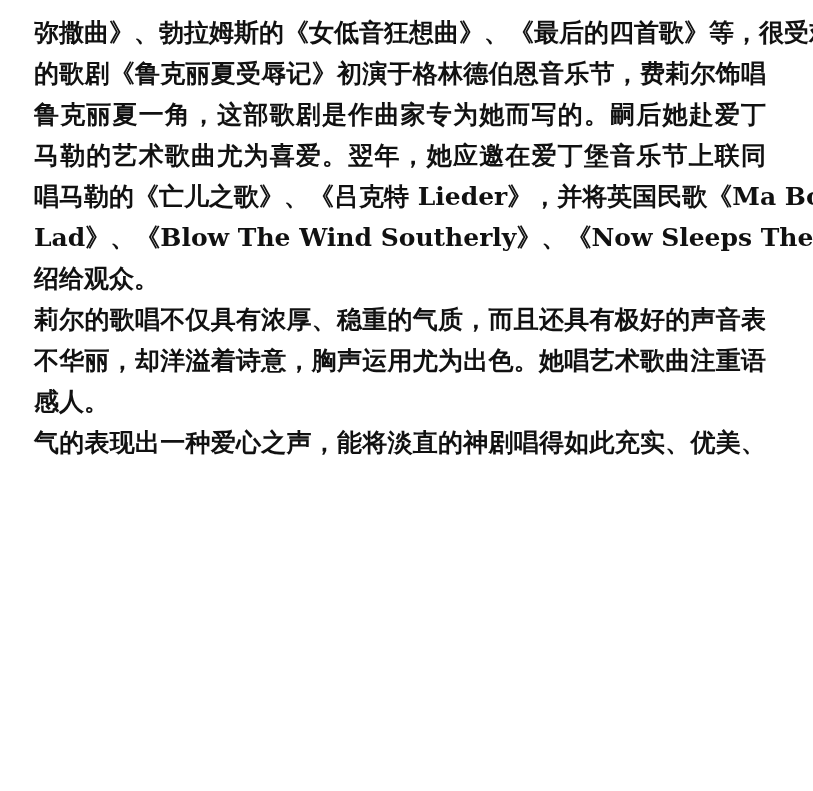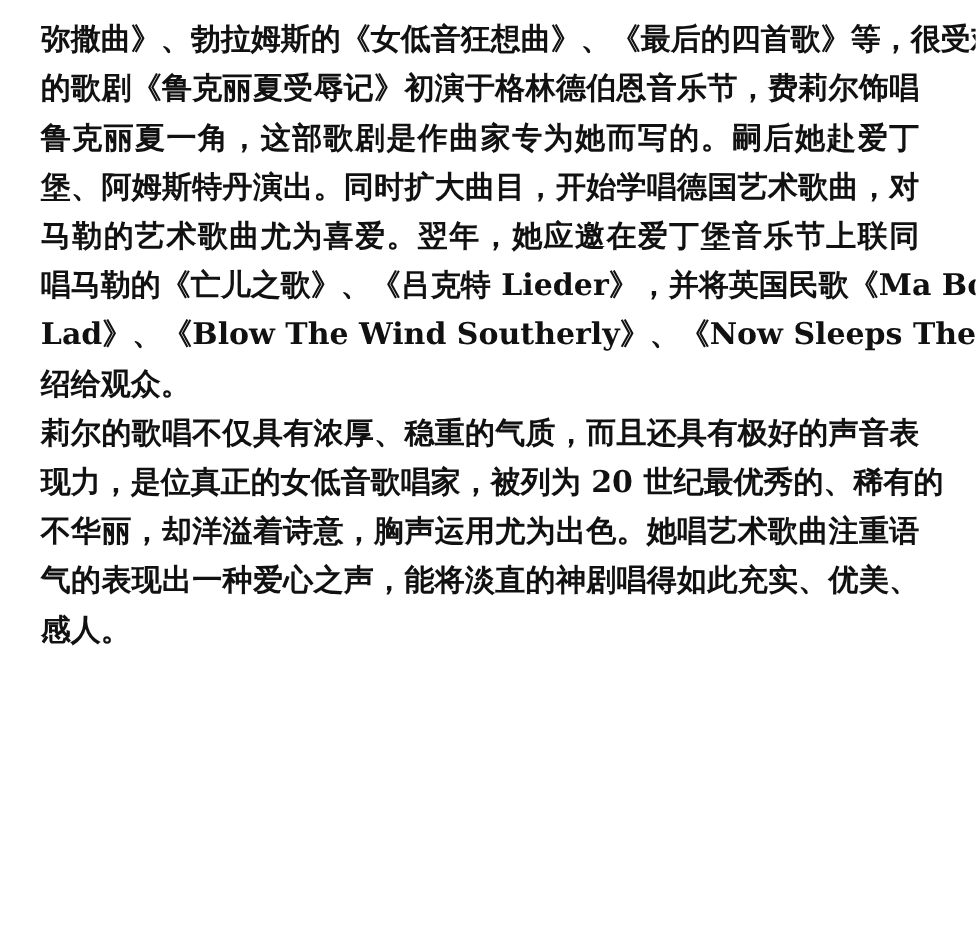--- a/index.html
+++ b/index.html
@@ -40,26 +40,24 @@
     }
   </style>
 </head>
 <body>
 
 <div class="page">
   <div>
     <span class="line">弥撒曲》、勃拉姆斯的《女低音狂想曲》、《最后的四首歌》等，很受欢</span>
     <span class="line">的歌剧《鲁克丽夏受辱记》初演于格林德伯恩音乐节，费莉尔饰唱</span>
     <span class="line">鲁克丽夏一角，这部歌剧是作曲家专为她而写的。嗣后她赴爱丁</span>
-    <span class="line">堡、阿姆斯特丹演出。同时扩大曲目，开始学唱德国艺术歌曲，对</span>
     <span class="line">马勒的艺术歌曲尤为喜爱。翌年，她应邀在爱丁堡音乐节上联同</span>
     <span class="line">唱马勒的《亡儿之歌》、《吕克特 Lieder》，并将英国民歌《Ma Bonny</span>
     <span class="line">Lad》、《Blow The Wind Southerly》、《Now Sleeps The Crimson Petal》等介</span>
     <span class="line last">绍给观众。</span>
   </div>
   <div>
     <span class="line">莉尔的歌唱不仅具有浓厚、稳重的气质，而且还具有极好的声音表</span>
-    <span class="line">现力，是位真正的女低音歌唱家，被列为 20 世纪最优秀的、稀有的</span>
     <span class="line">不华丽，却洋溢着诗意，胸声运用尤为出色。她唱艺术歌曲注重语</span>
+    <span class="line last">感人。</span>
     <span class="line">气的表现出一种爱心之声，能将淡直的神剧唱得如此充实、优美、</span>
-    <span class="line last">感人。</span>
   </div>
 </div>
 
 </body></html>

